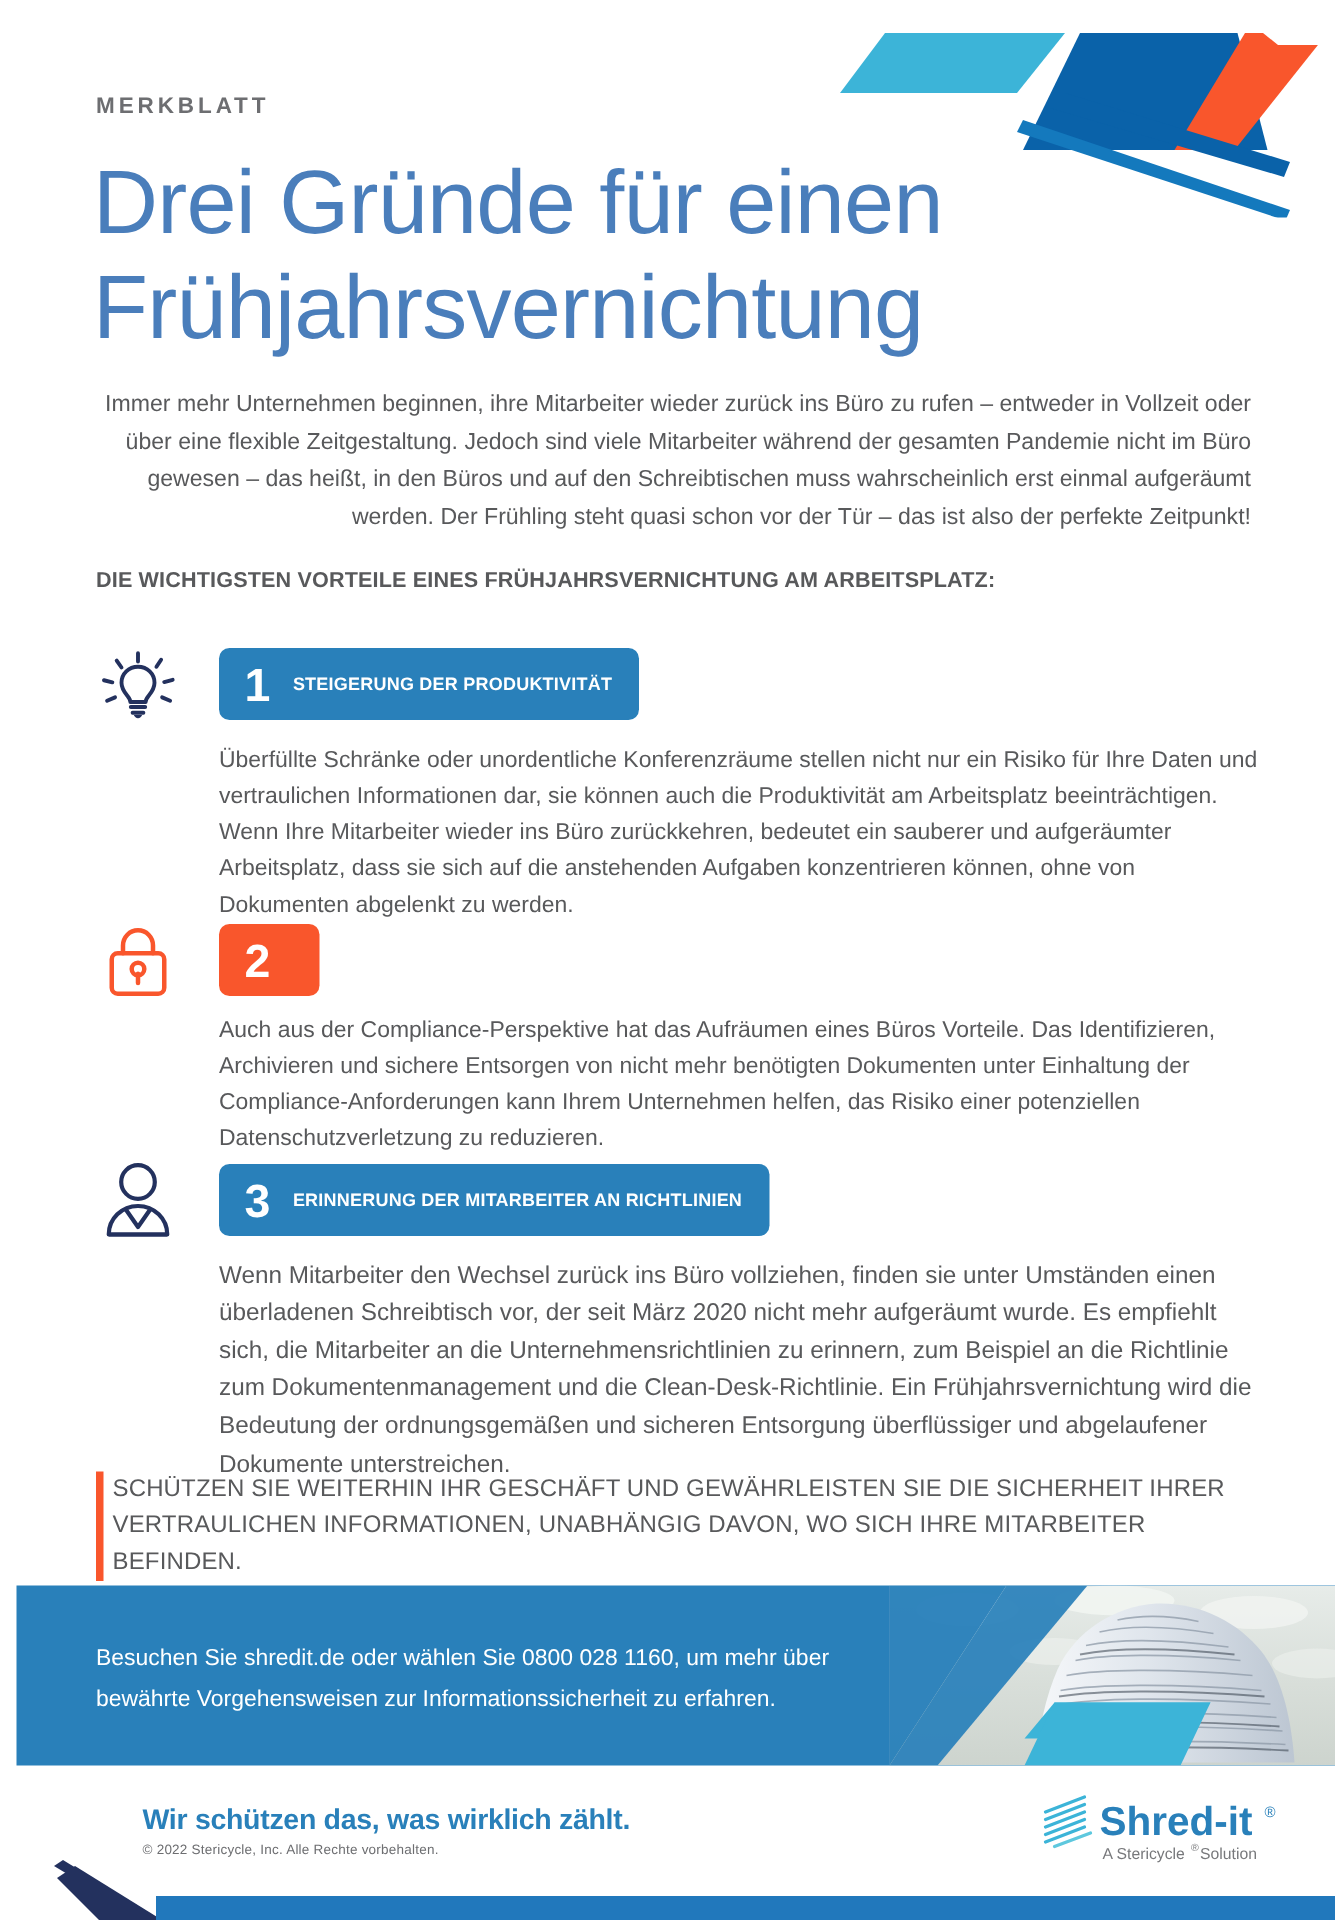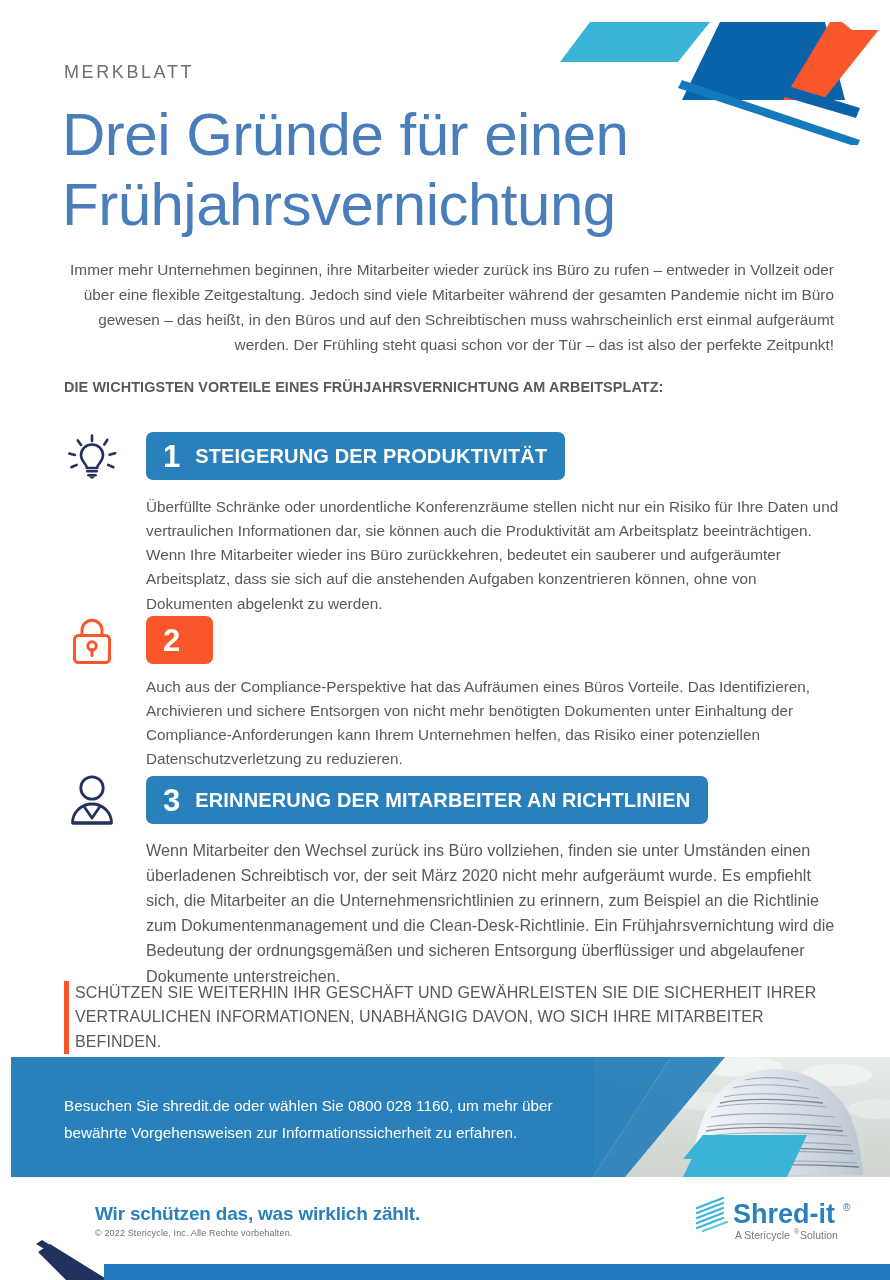--- a/index.html
+++ b/index.html
@@ -24,24 +24,24 @@
     width: 330px;
     height: 145px;
     pointer-events: none;
   }
 
   
   .eyebrow {
     position: absolute;
     left: 64px;
     top: 62px;
-    font-size: 18px;
+    font-size: 15px;
     letter-spacing: 2.6px;
     color: #6d6e71;
-    font-weight: 400;
+    font-weight: 700;
   }
   .page-title {
     position: absolute;
     left: 62px;
     top: 100px;
     width: 640px;
     font-size: 60px;
     line-height: 1.16;
     font-weight: 300;
     color: #4a7ebb;
@@ -93,21 +93,21 @@
   .badge-num {
     color: #ffffff;
     font-size: 31px;
     font-weight: bold;
     line-height: 1;
     margin-right: 15px;
     font-family: "Liberation Sans", sans-serif;
   }
   .badge-label {
     color: #ffffff;
-    font-size: 20px;
+    font-size: 12px;
     font-weight: bold;
     letter-spacing: 0.15px;
     white-space: nowrap;
   }
   .badge.tight .badge-label { font-size: 15.6px; letter-spacing: -0.1px; }
   .sec-body {
     position: absolute;
     left: 146px;
     width: 700px;
     font-size: 15.3px;

